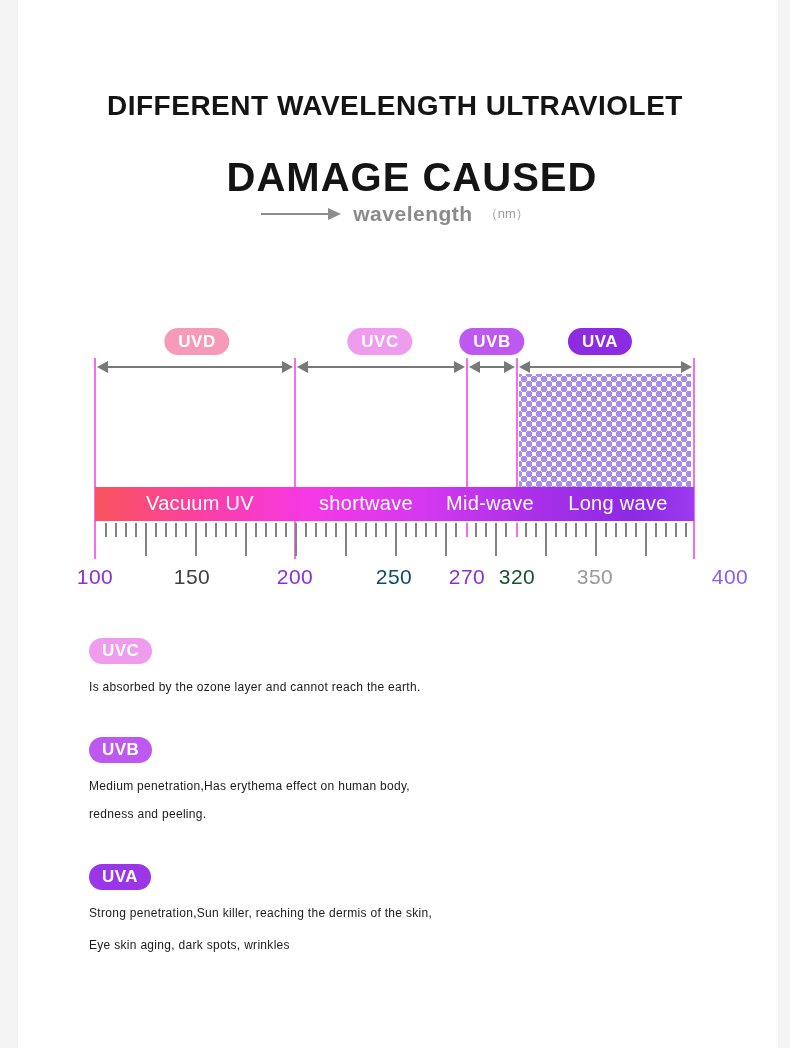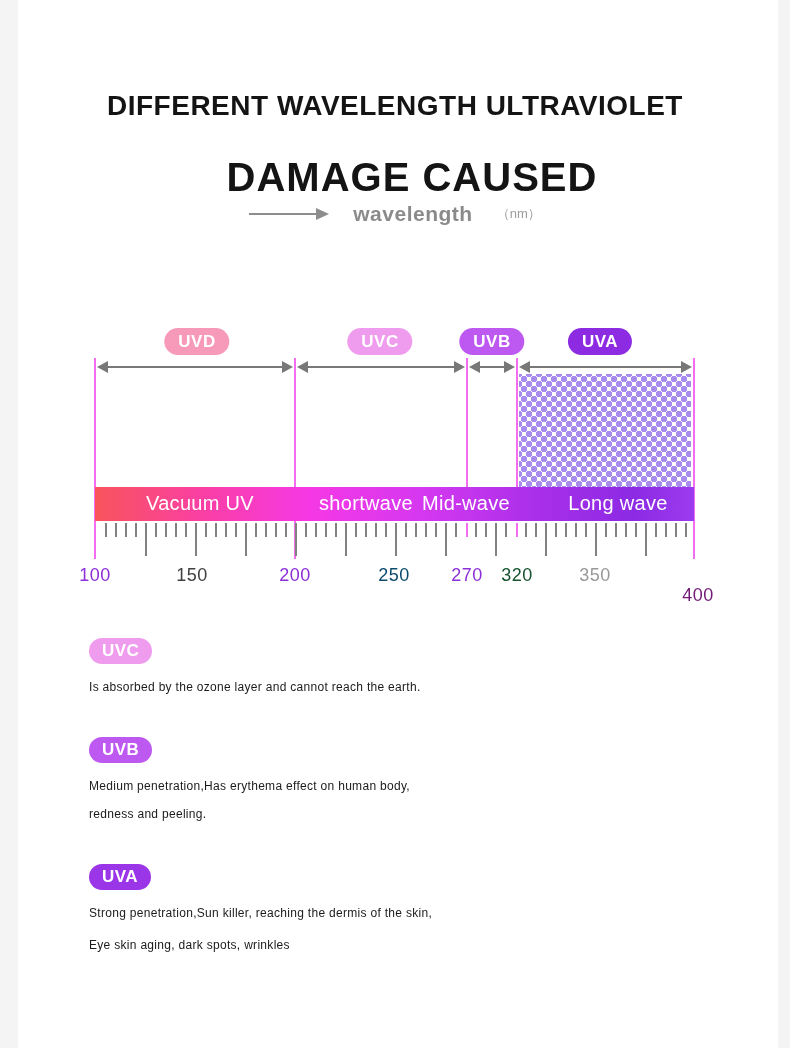--- a/index.html
+++ b/index.html
@@ -5,21 +5,21 @@
   html,body{margin:0;padding:0;}
   body{background:#f4f4f4;font-family:"Liberation Sans",sans-serif;}
   .page{position:relative;width:790px;height:1048px;background:#f4f4f4;overflow:hidden;margin:0 auto;}
   .content-bg{position:absolute;left:18px;top:0;width:760px;height:1048px;background:#ffffff;}
 
   
   .title1{position:absolute;left:0;top:90px;width:790px;text-align:center;font-size:28px;font-weight:700;color:#141414;letter-spacing:0.5px;margin:0;}
   .title2{position:absolute;left:0;top:138px;width:790px;text-align:center;font-size:40px;font-weight:700;color:#141414;letter-spacing:1px;margin:17px;}
 
   
-  .axis-row{position:absolute;left:0;top:202px;width:790px;display:flex;justify-content:center;align-items:center;gap:24px;}
+  .axis-row{position:absolute;left:0;top:202px;width:790px;display:flex;justify-content:center;align-items:center;gap:12px;}
   .axis-arrow{position:relative;width:80px;height:12px;}
   .axis-arrow .ln{position:absolute;left:0;right:7px;top:5px;height:2px;background:#8d8d8d;}
   .axis-arrow .head{position:absolute;right:0;top:0;width:0;height:0;border-top:6px solid transparent;border-bottom:6px solid transparent;border-left:13px solid #8d8d8d;}
   .axis-word{font-size:21px;font-weight:700;color:#8a8a8a;letter-spacing:0.5px;}
   .axis-unit{font-size:13px;color:#9d9d9d;}
 
   
   .badge{position:absolute;top:328px;transform:translateX(-50%);height:27px;line-height:27px;padding:0 14px;border-radius:14px;color:#fff;font-size:17px;font-weight:700;letter-spacing:0.5px;}
 
   
@@ -42,21 +42,21 @@
     background:linear-gradient(90deg,#f9545c 0%,#fa3fa4 18%,#f538e6 36%,#d438f0 55%,#a92fe9 74%,#8c2ae4 90%,#9c3bef 100%);}
   .seg-label{position:absolute;top:487px;transform:translateX(-50%);height:36px;line-height:33px;color:#ffffff;font-size:20px;letter-spacing:0.3px;white-space:nowrap;}
 
   
   #ruler{position:absolute;inset:0;}
   .tick{position:absolute;top:523px;width:2px;background:#828282;}
   .tick.small{height:14px;}
   .tick.big{height:33px;}
   .tick.magenta{background:#f46df0;}
 
-  .tick-label{position:absolute;top:565px;transform:translateX(-50%);font-size:18px;letter-spacing:0.5px;}
+  .tick-label{position:absolute;top:565px;transform:translateX(-50%);font-size:21px;letter-spacing:0.5px;}
 
   
   .info{position:absolute;left:89px;width:620px;}
   .info .pill{display:inline-block;height:26px;line-height:26px;padding:0 13px;border-radius:13px;color:#fff;font-size:17px;font-weight:700;letter-spacing:0.5px;}
   .info p{margin:9px 0 0 0;font-size:12px;line-height:28px;color:#1b1b1b;letter-spacing:0.3px;}
 </style>
 </head>
 <body>
 
 <div class="page">
@@ -104,21 +104,21 @@
   <i class="vline" style="left:294px;top:358px;height:201px"></i>
   <i class="vline" style="left:466px;top:358px;height:130px"></i>
   <i class="vline" style="left:516px;top:358px;height:130px"></i>
   <i class="vline" style="left:693px;top:358px;height:201px"></i>
 
   <div class="hatch"></div>
 
   <div class="grad-bar"></div>
   <span class="seg-label" style="left:200px">Vacuum UV</span>
   <span class="seg-label" style="left:366px">shortwave</span>
-  <span class="seg-label" style="left:466px">Mid-wave</span>
+  <span class="seg-label" style="left:490px">Mid-wave</span>
   <span class="seg-label" style="left:618px">Long wave</span>
 
   <div id="ruler">
       <i class="tick small" style="left: 105px;"></i>
       <i class="tick small" style="left: 115px;"></i>
       <i class="tick small" style="left: 125px;"></i>
       <i class="tick small" style="left: 135px;"></i>
       <i class="tick big" style="left: 145px;"></i>
       <i class="tick small" style="left: 155px;"></i>
       <i class="tick small" style="left: 165px;"></i>
@@ -176,21 +176,21 @@
       <i class="tick small magenta" style="left: 516px;"></i>
     </div>
 
   <span class="tick-label" style="left: 95px; color: rgb(140, 47, 216);">100</span>
   <span class="tick-label" style="left: 192px; color: #404040;">150</span>
   <span class="tick-label" style="left: 295px; color: rgb(140, 47, 216);">200</span>
   <span class="tick-label" style="left: 394px; color: #0c4a6e;">250</span>
   <span class="tick-label" style="left: 467px; color: rgb(140, 47, 216);">270</span>
   <span class="tick-label" style="left: 517px; color: #14532d;">320</span>
   <span class="tick-label" style="left: 595px; color: rgb(153, 153, 153);">350</span>
-  <span class="tick-label" style="left: 698px; color: #701a75; margin-top: 20px;">400</span>
+  <span class="tick-label" style="left: 730px; color: #8b5cf6;">400</span>
 
   <div class="info" style="top:638px">
     <span class="pill" style="background-color: rgb(240, 156, 238);">UVC</span>
     <p>Is absorbed by the ozone layer and cannot reach the earth.</p>
   </div>
 
   <div class="info" style="top:737px">
     <span class="pill" style="background-color: rgb(189, 88, 240);">UVB</span>
     <p>Medium penetration,Has erythema effect on human body,</p>
     <p style="margin-top:0">redness and peeling.</p>

